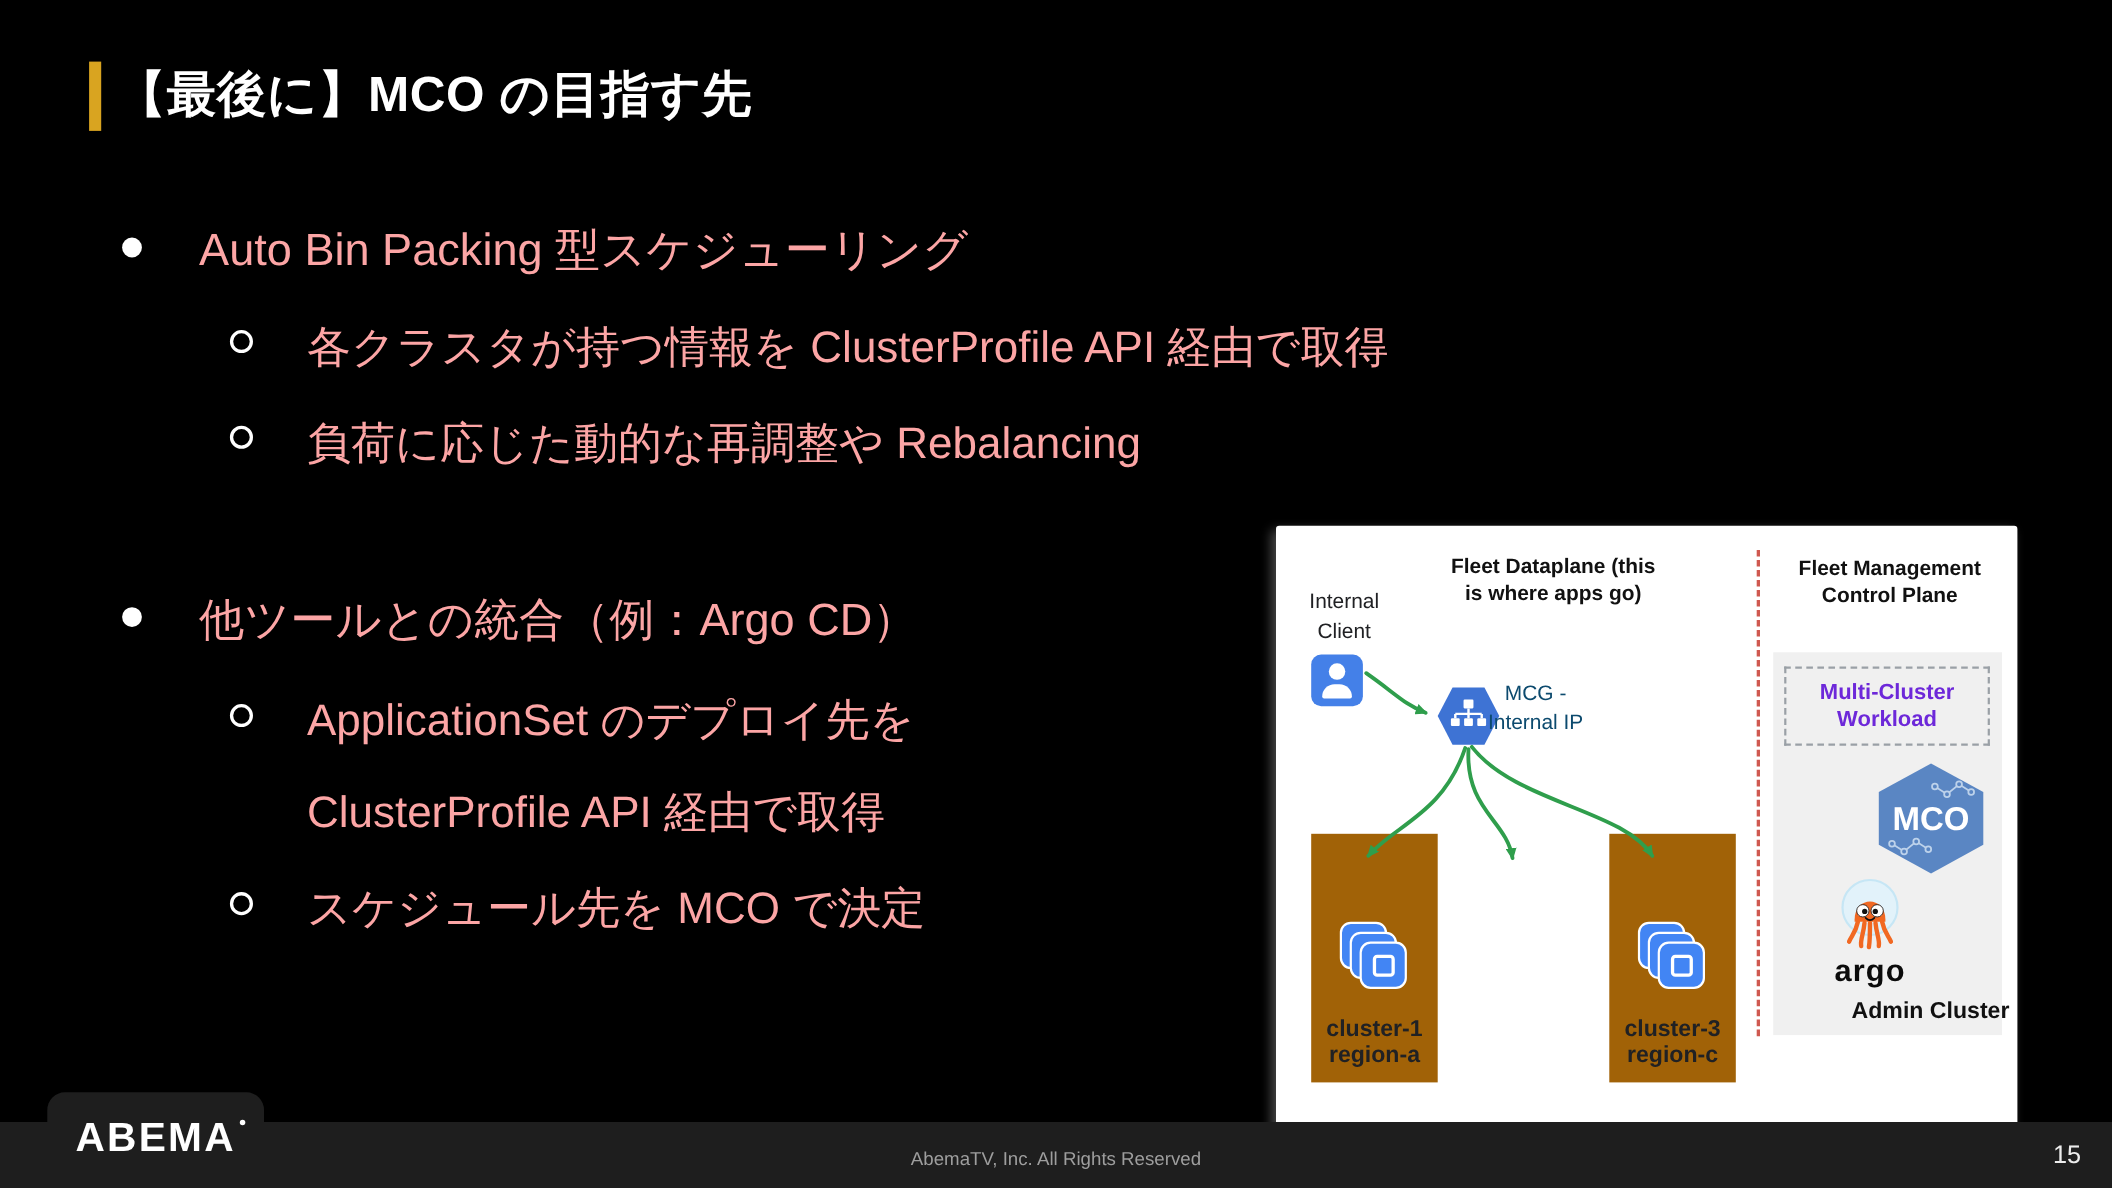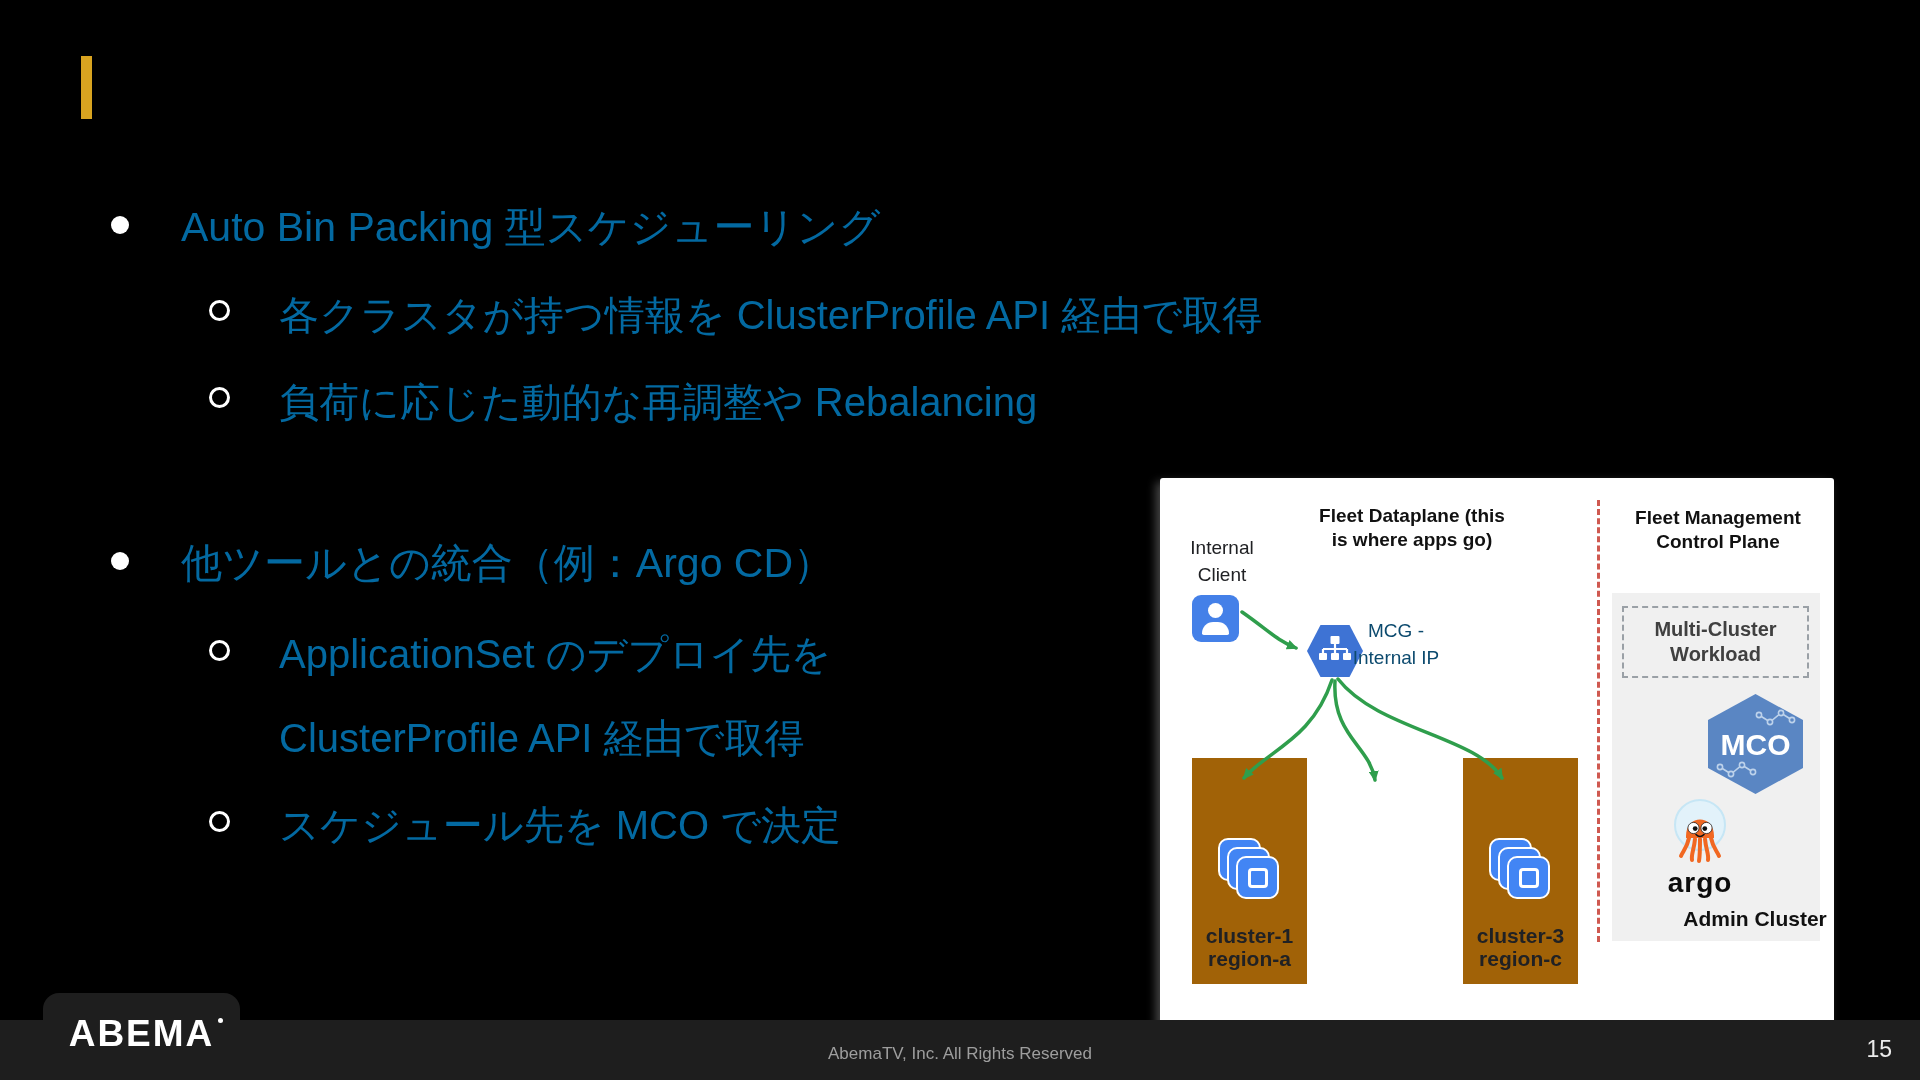--- a/index.html
+++ b/index.html
@@ -5,21 +5,21 @@
   html,body{margin:0;padding:0;background:#000;}
   .slide{position:relative;width:1920px;height:1080px;background:#000;overflow:hidden;
          font-family:"Liberation Sans","DejaVu Sans",sans-serif;}
 
   
   .title-bar{position:absolute;left:81px;top:56px;width:11px;height:63px;background:#D9A420;}
   .title-text{position:absolute;left:106px;top:56px;font-size:45px;font-weight:bold;color:#fff;
               white-space:nowrap;letter-spacing:.5px;}
 
   
-  .bullet-text{position:absolute;color:#0369a1;white-space:nowrap;}
+  .bullet-text{position:absolute;color:#fca5a5;white-space:nowrap;}
   .lv1{font-size:41px;}
   .lv2{font-size:40px;}
   .t1{left:181px;top:200px;} .t2{left:279px;top:288px;} .t3{left:279px;top:375px;}
   .t4{left:181px;top:536px;} .t5{left:279px;top:627px;} .t6{left:279px;top:711px;}
   .t7{left:279px;top:798px;}
   .dot{position:absolute;width:18px;height:18px;border-radius:50%;background:#fff;}
   .ring{position:absolute;width:15px;height:15px;border-radius:50%;border:3px solid #fff;}
   .g1{left:111px;top:216px;} .g2{left:209px;top:300px;} .g3{left:209px;top:387px;}
   .g4{left:111px;top:552px;} .g5{left:209px;top:640px;} .g7{left:209px;top:811px;}
 
@@ -48,21 +48,21 @@
   .cname{position:absolute;top:166px;width:100%;text-align:center;font-size:21px;font-weight:bold;
          line-height:23px;color:#202124;}
   .cregion{position:absolute;top:189px;width:100%;text-align:center;font-size:21px;font-weight:bold;
            line-height:23px;color:#202124;}
   .red-divider{position:absolute;left:437px;top:22px;height:442px;border-left:3px dashed #CF5950;}
   .cp-title{position:absolute;left:446px;top:28px;width:224px;text-align:center;font-size:19px;
             font-weight:bold;line-height:24px;color:#111;}
   .cp-panel{position:absolute;left:452px;top:115px;width:208px;height:348px;background:#F0F0F0;}
   .workload{position:absolute;left:10px;top:13px;width:187px;height:72px;border:2px dashed #9AA0A6;
             box-sizing:border-box;display:flex;flex-direction:column;justify-content:center;
-            text-align:center;font-size:20px;font-weight:bold;line-height:25px;color:#404040;}
+            text-align:center;font-size:20px;font-weight:bold;line-height:25px;color:#6d28d9;}
   .mco-hex{position:absolute;left:95px;top:100px;width:97px;height:102px;}
   .argo-svg{position:absolute;left:56px;top:205px;width:64px;height:76px;}
   .argo-word{position:absolute;left:20px;top:274px;width:136px;text-align:center;font-size:28px;
              font-weight:bold;letter-spacing:1px;color:#0B0B0B;}
   .admin-label{position:absolute;left:0;top:314px;width:208px;text-align:center;font-size:21px;
                font-weight:bold;color:#111;padding-left:39px;}
   .arrows{position:absolute;left:0;top:0;width:674px;height:489px;pointer-events:none;}
 
   
   .footer-bar{position:absolute;left:0;top:1020px;width:1920px;height:60px;background:#1E1E1E;}
@@ -72,20 +72,21 @@
   .logo-regdot{position:absolute;right:-9px;top:5px;width:5px;height:5px;background:#fff;border-radius:50%;}
   .copyright{position:absolute;left:0;top:1044px;width:100%;text-align:center;font-size:17px;color:#9E9E9E;}
   .page-num{position:absolute;right:28px;top:1036px;font-size:23px;color:#ECECEC;}
 </style>
 </head>
 <body>
 
 <div class="slide">
 
   <div class="title-bar"></div>
+  <div class="title-text">【最後に】MCO の目指す先</div>
 
   <span class="dot g1"></span>
   <span class="ring g2"></span>
   <span class="ring g3"></span>
   <span class="dot g4"></span>
   <span class="ring g5"></span>
   <span class="ring g7"></span>
 
   <div class="bullet-text lv1 t1">Auto Bin Packing 型スケジューリング</div>
   <div class="bullet-text lv2 t2">各クラスタが持つ情報を ClusterProfile API 経由で取得</div>

